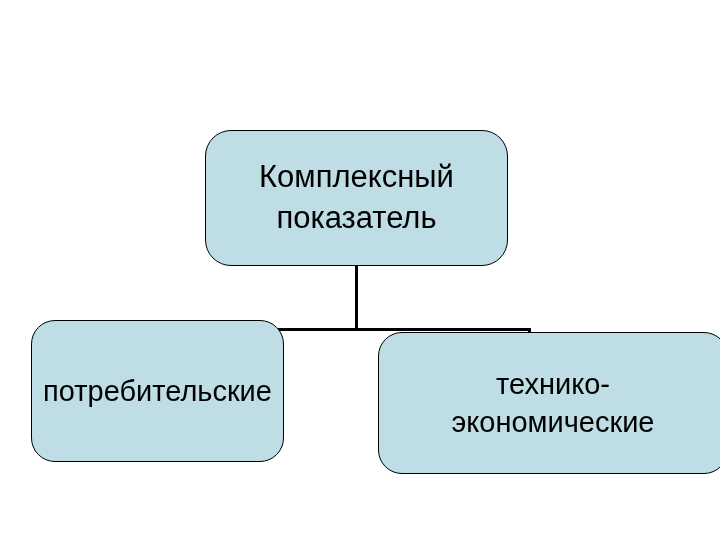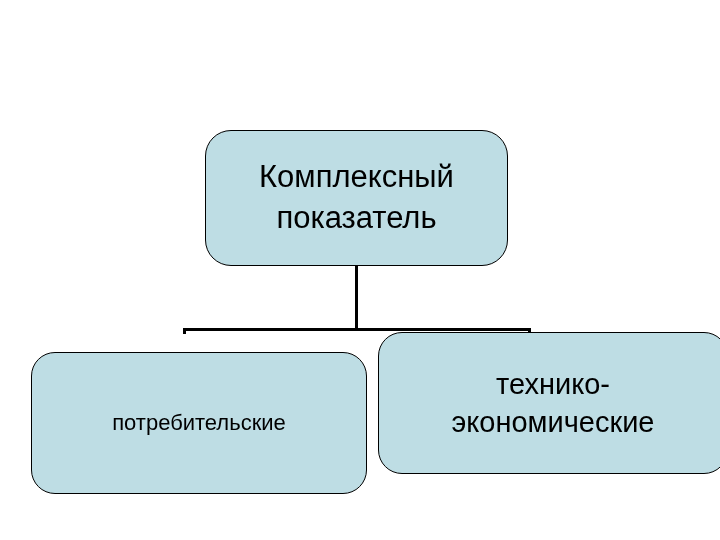--- a/index.html
+++ b/index.html
@@ -42,25 +42,25 @@
     left: 205px;
     top: 130px;
     width: 303px;
     height: 136px;
     border-radius: 26px;
     font-size: 31px;
   }
   
   #node-consumer {
     left: 31px;
-    top: 352px;
-    width: 336px;
+    top: 320px;
+    width: 253px;
     height: 142px;
     border-radius: 24px;
-    font-size: 22px;
+    font-size: 29px;
   }
   #node-techeco {
     left: 378px;
     top: 332px;
     width: 350px;
     height: 142px;
     border-radius: 24px;
     font-size: 29px;
   }
   

